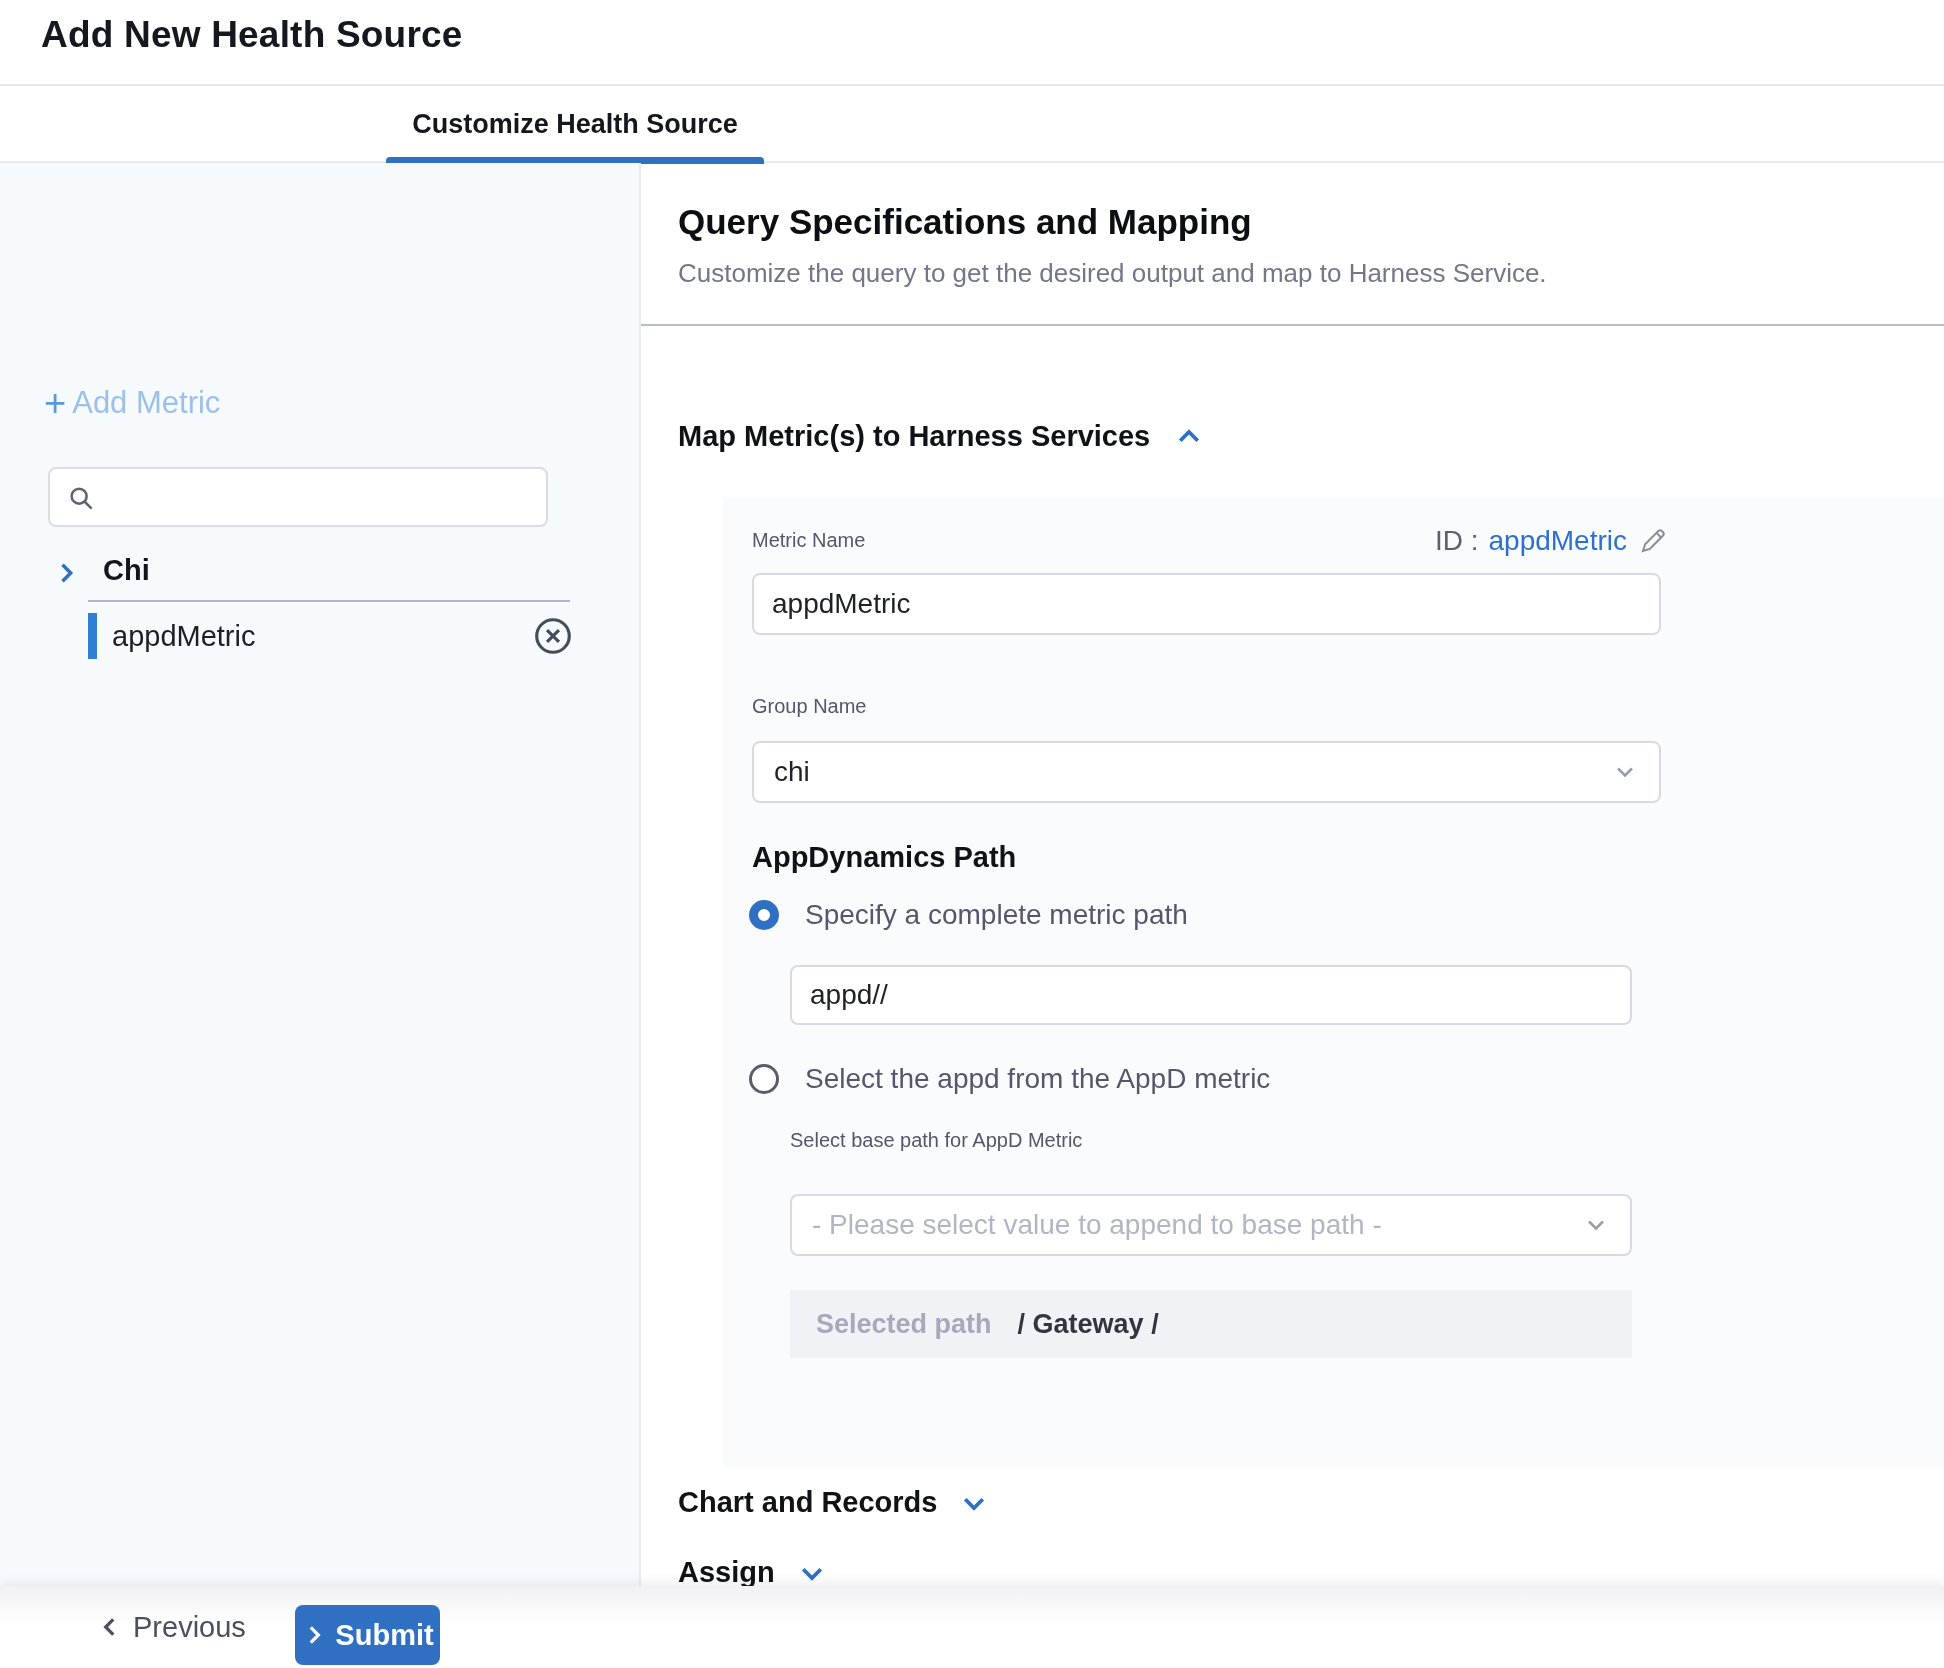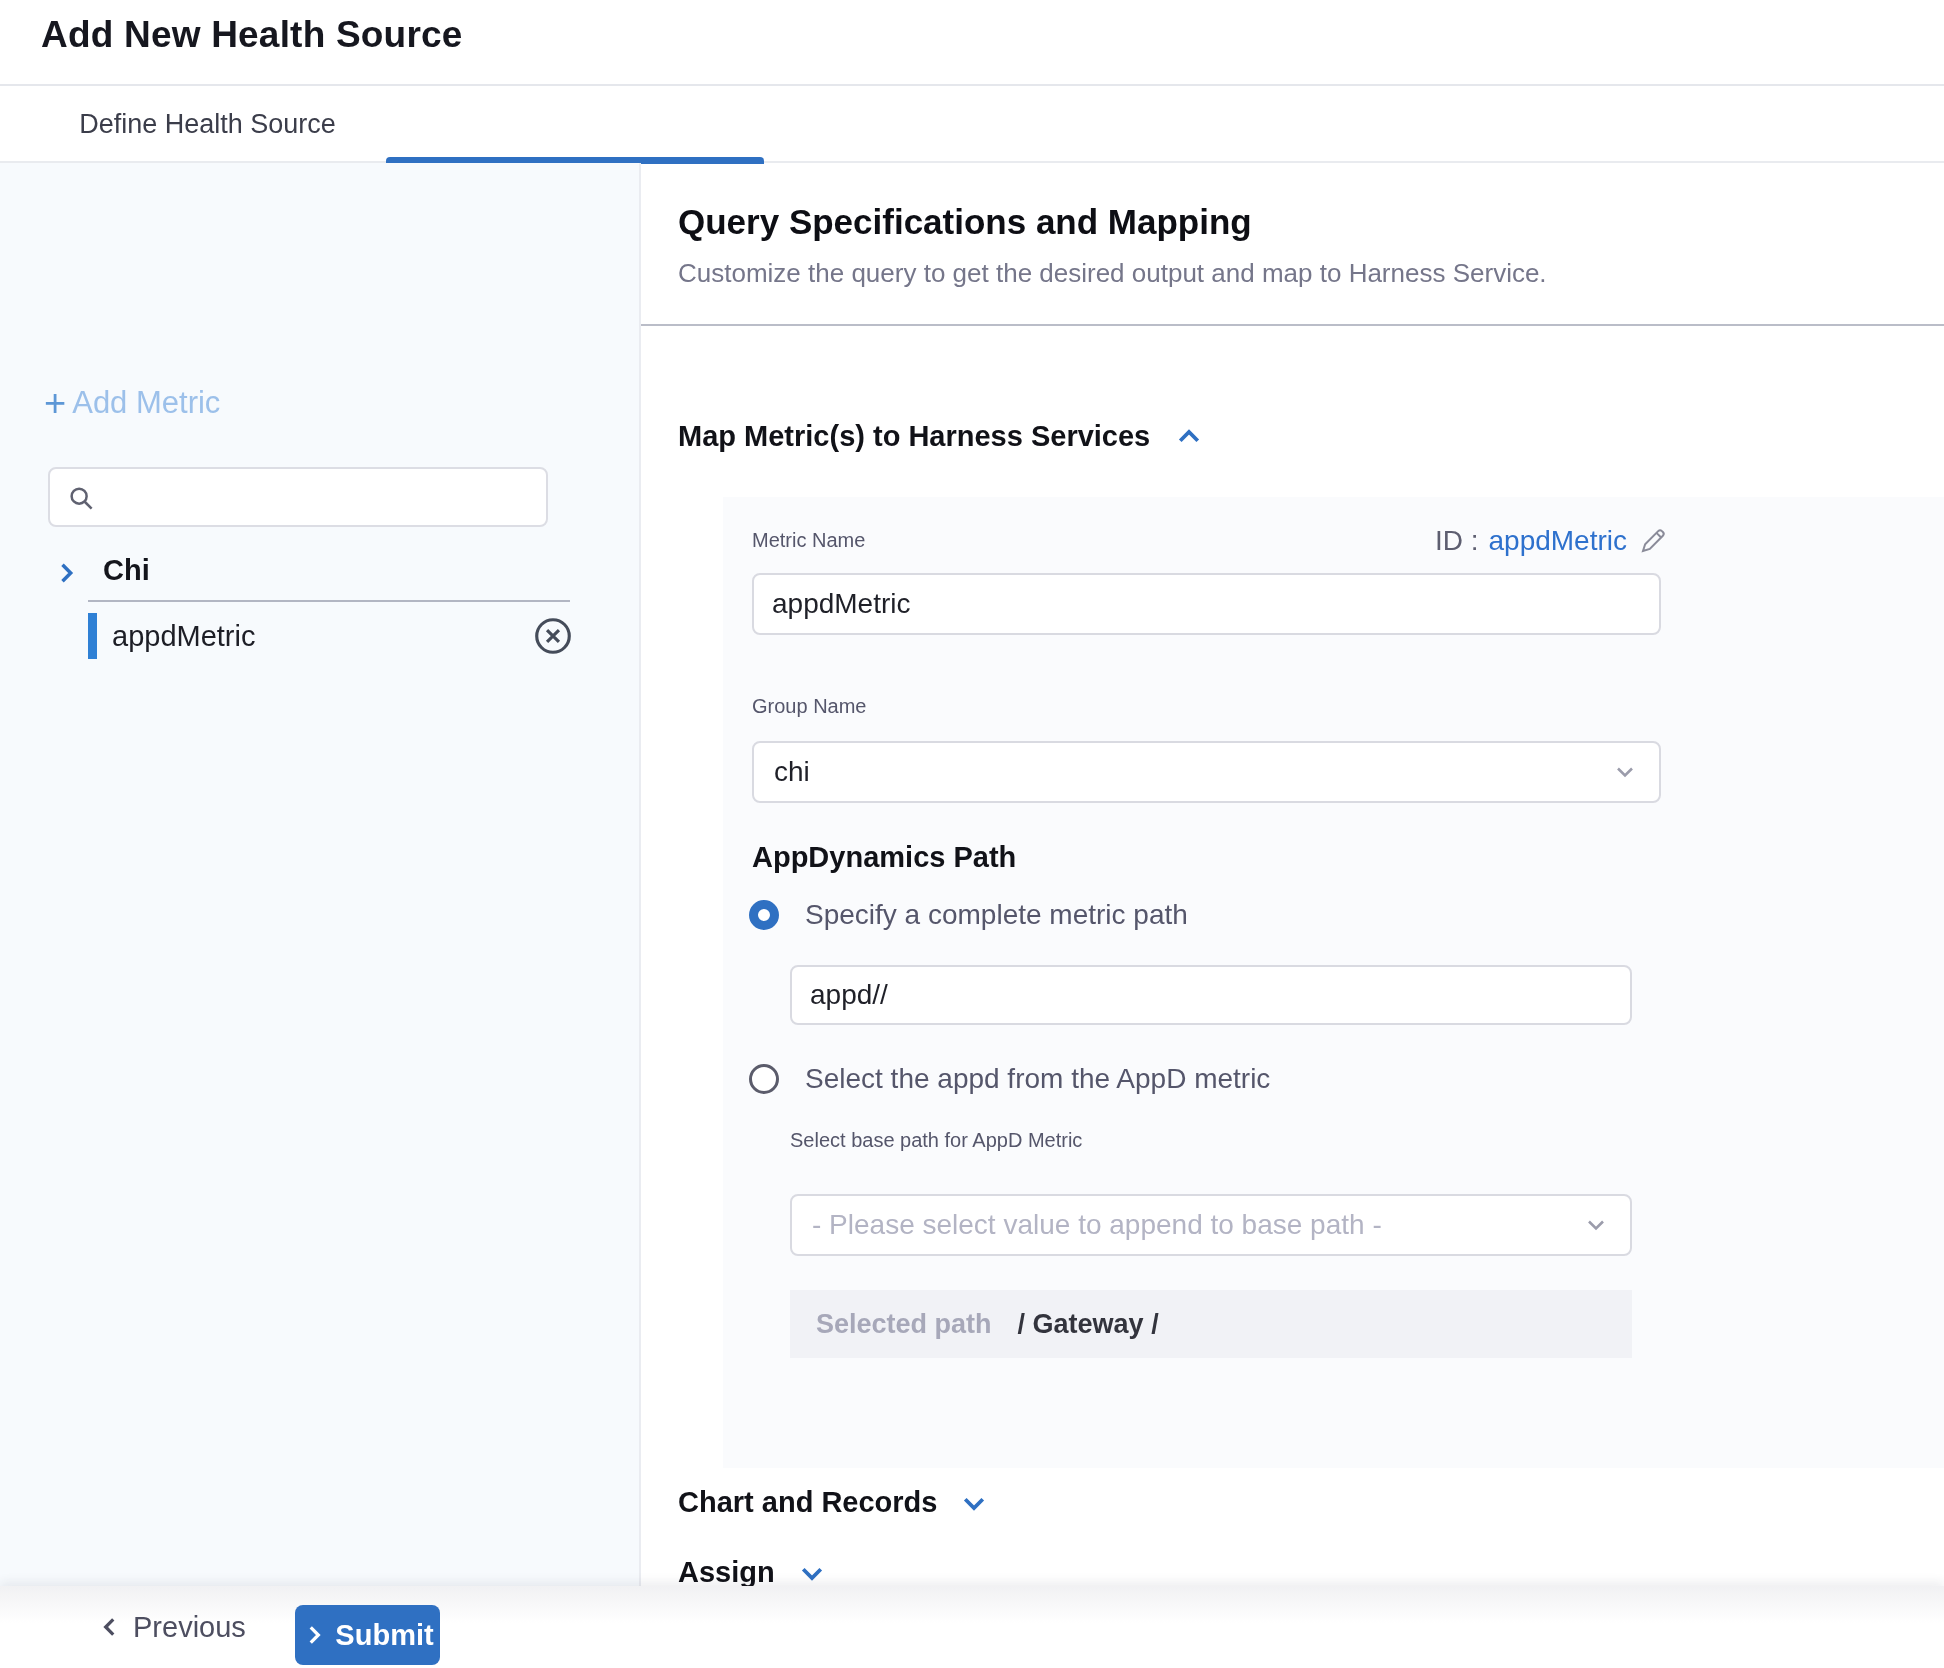--- a/index.html
+++ b/index.html
@@ -115,21 +115,21 @@
                 font-family:"Liberation Sans", sans-serif; }
 </style>
 </head>
 <body>
 
 <div class="header">
   <div class="page-title">Add New Health Source</div>
 </div>
 
 <div class="tabs-row">
-  <div class="tab tab-define">Define Health Source</div>
+  <div class="tab tab-customize">Customize Health Source</div>
   <div class="tab-underline" style="background:#2f70c2;"></div>
 </div>
 
 <div class="sidebar">
   <div class="add-metric">
     <span class="plus">+</span>
     <span class="lbl">Add Metric</span>
   </div>
 
   <div class="search-box">

